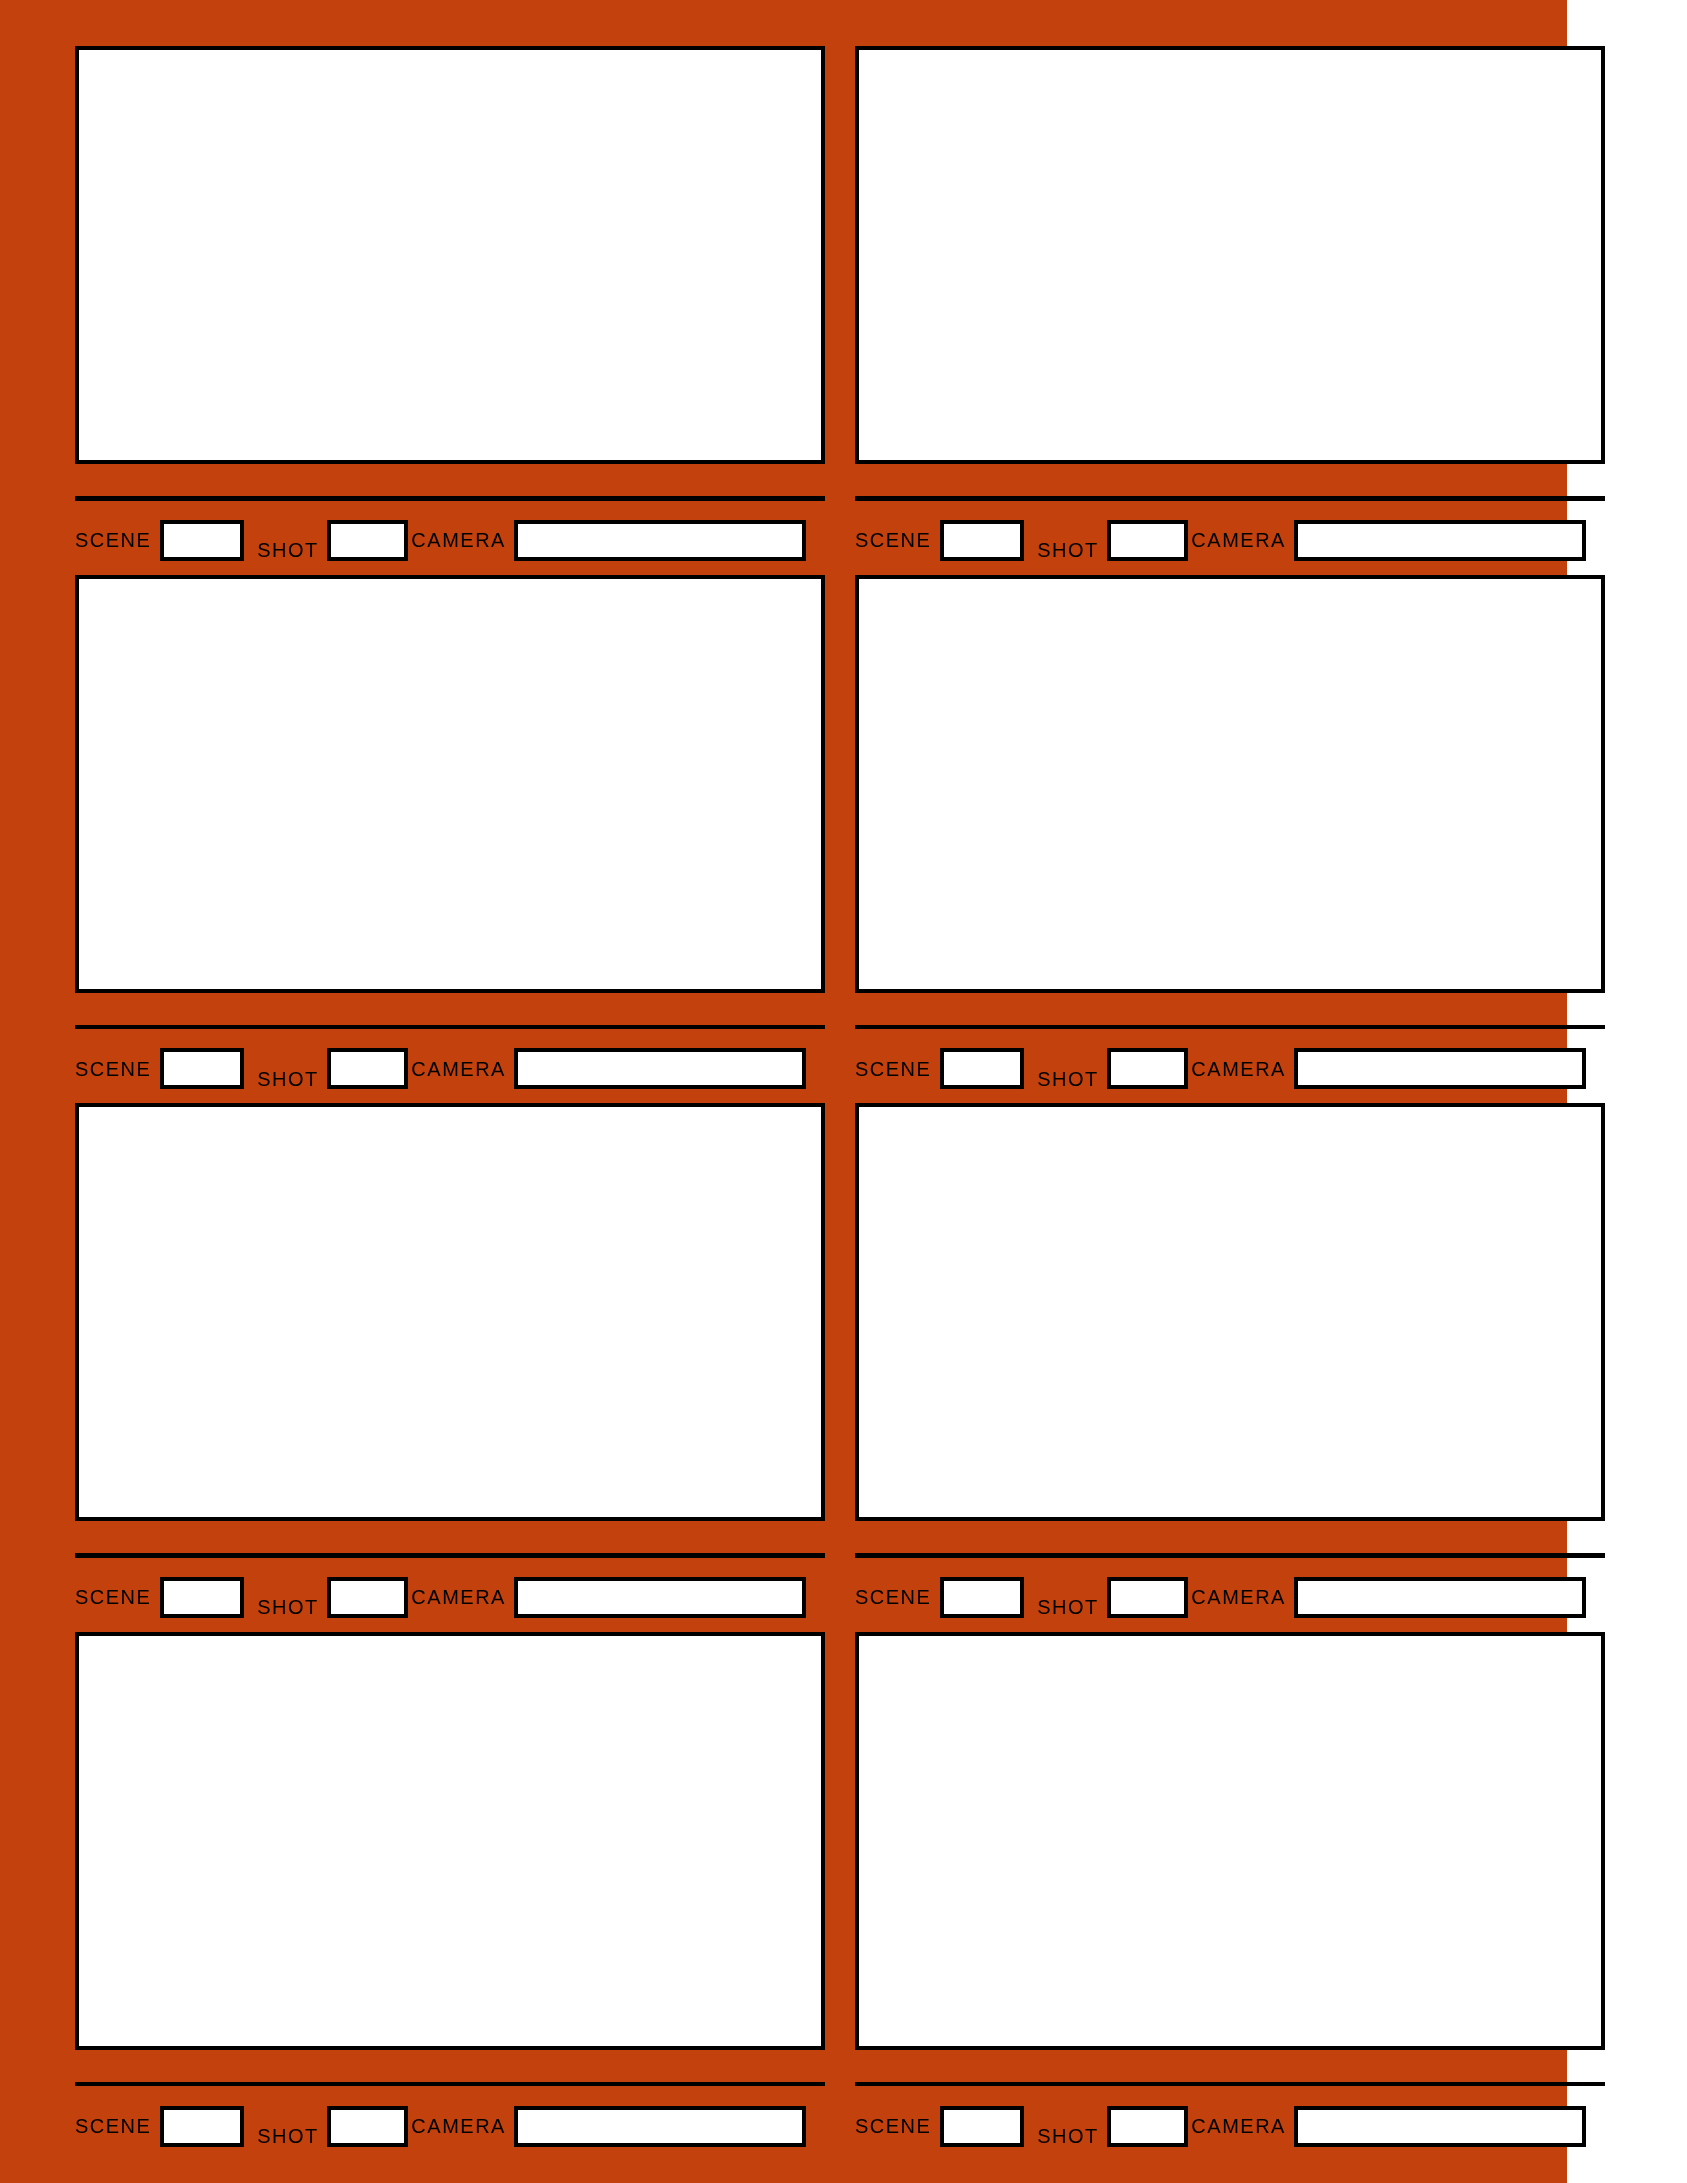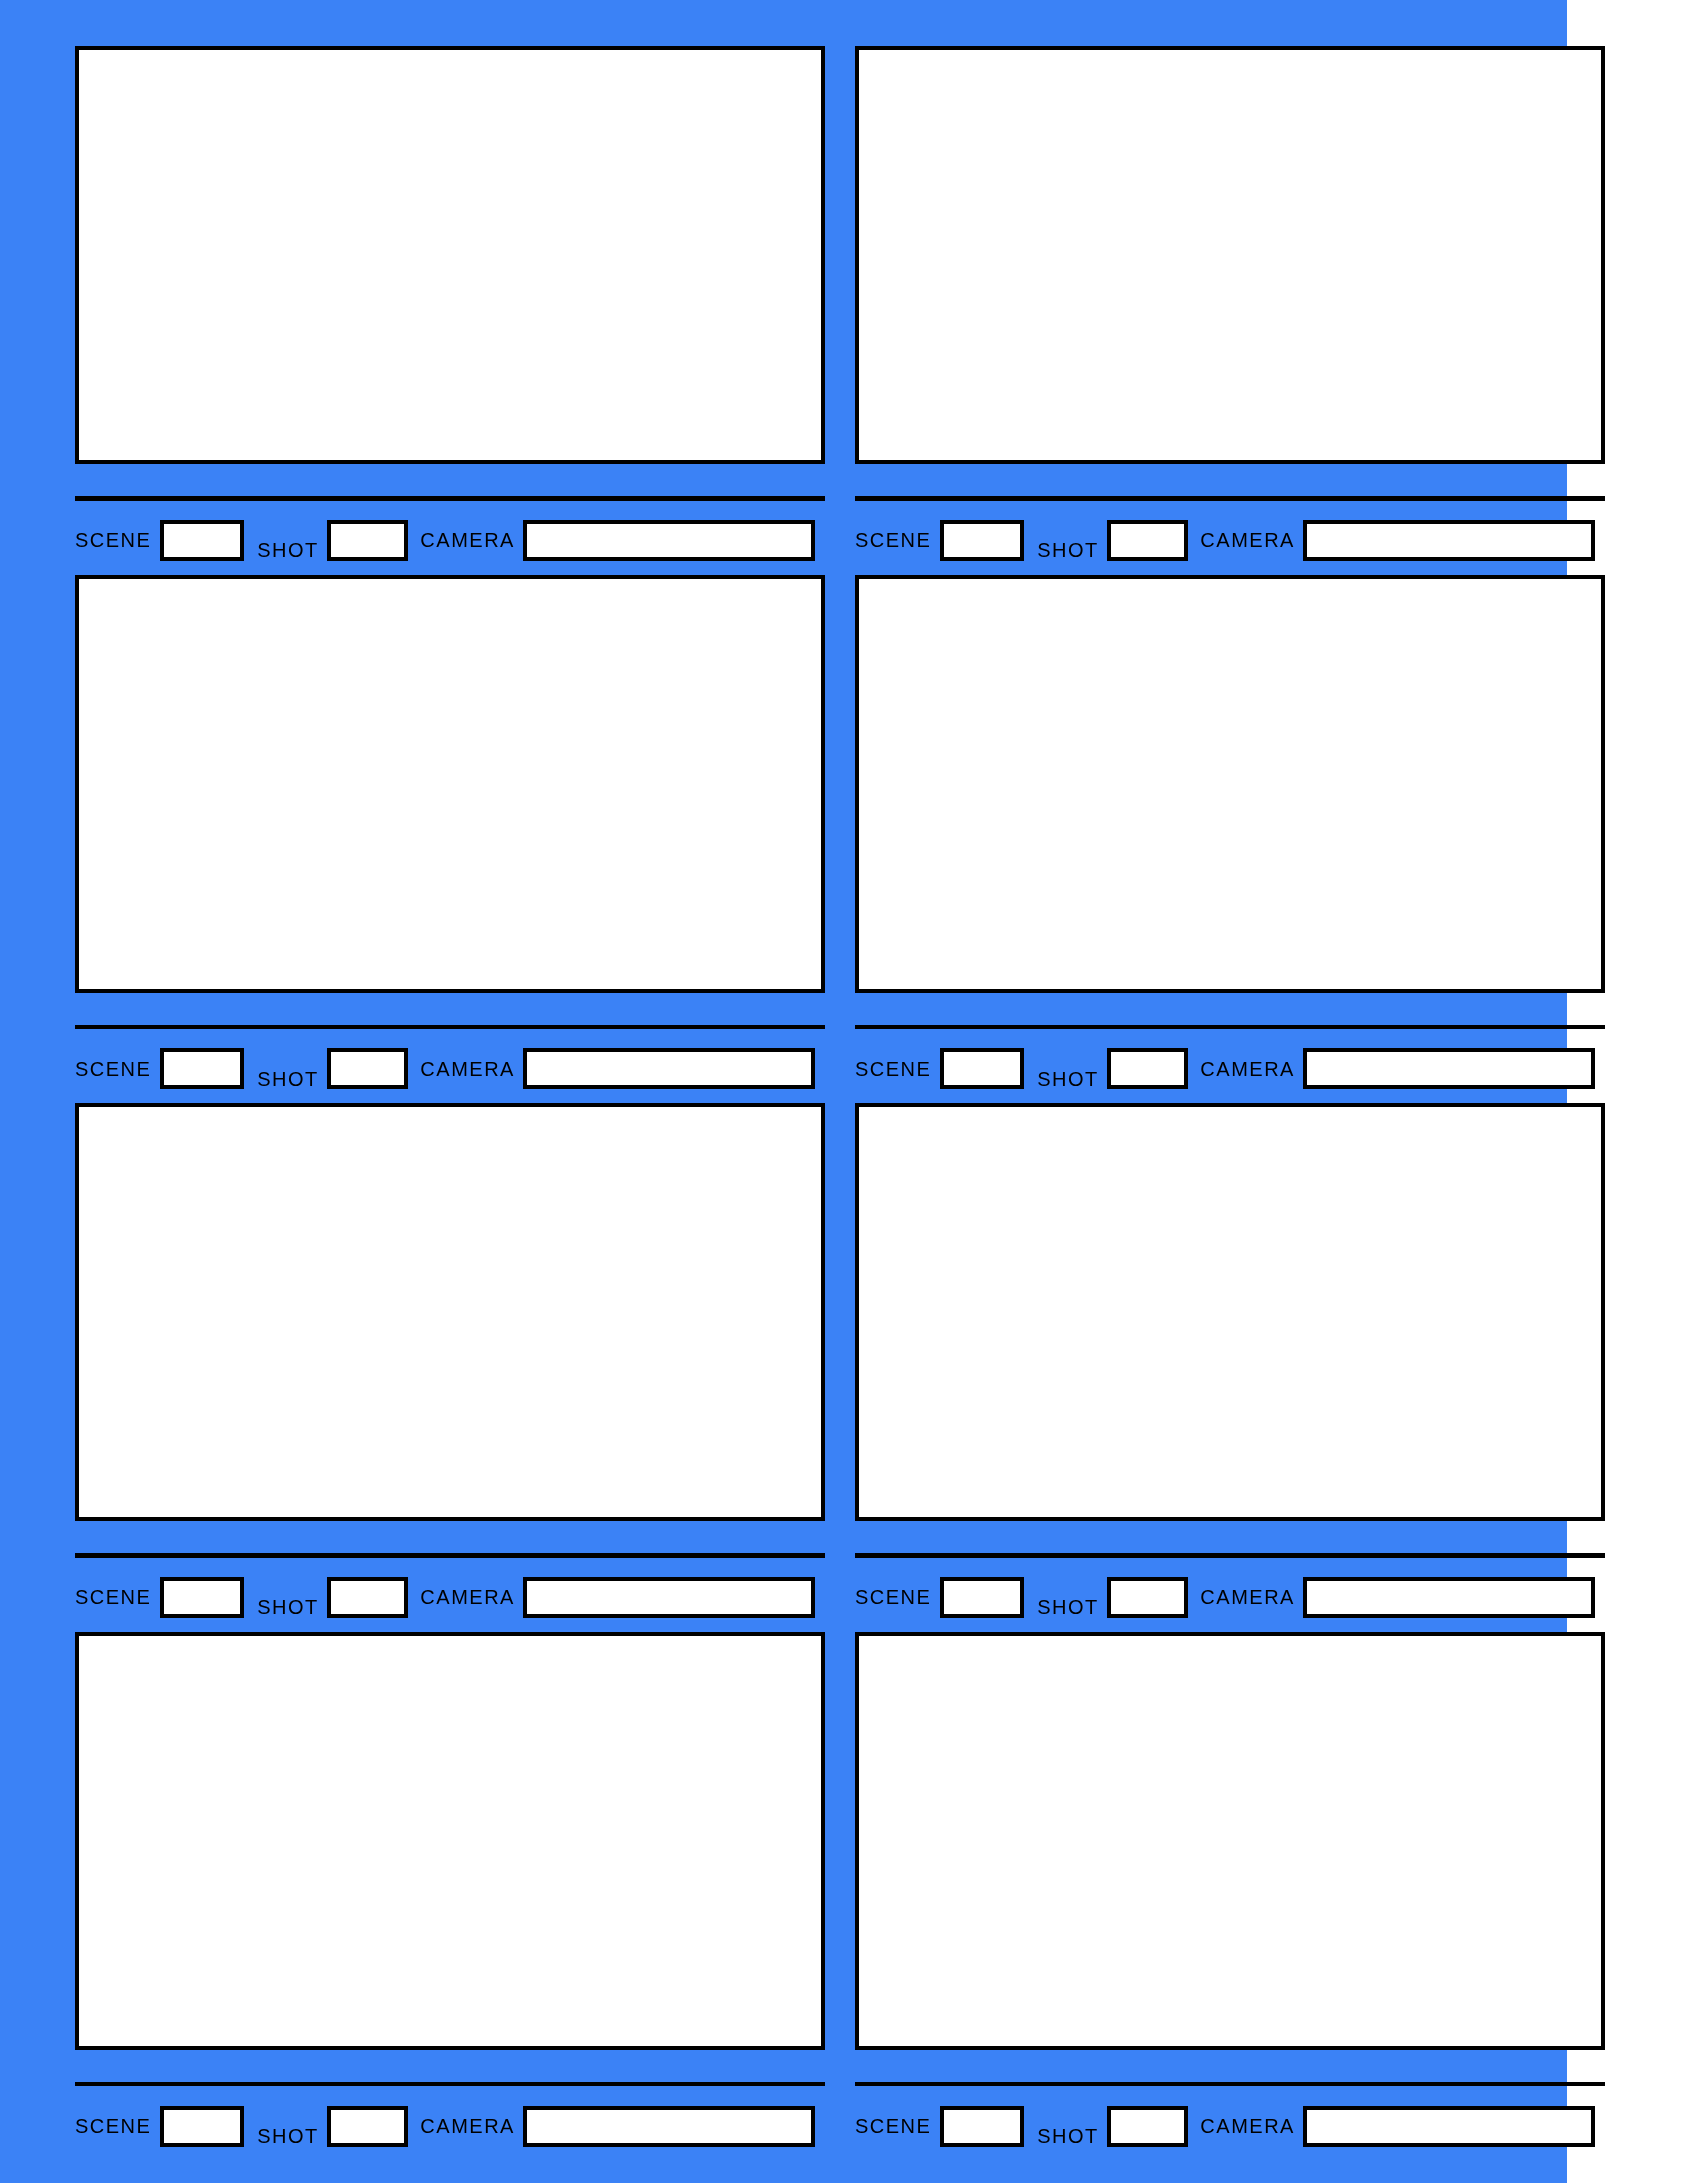--- a/index.html
+++ b/index.html
@@ -14,21 +14,21 @@
     position: relative;
     overflow: hidden;
   }
 
   .page {
     position: absolute;
     left: 0;
     top: 0;
     width: 1567px;
     height: 2183px;
-    background: #3b82f6;
+    background: #c2410c;
   }
 
   .columns {
     position: absolute;
     left: 75px;
     top: 46px;
     width: 1530px;
     display: flex;
     flex-direction: row;
     justify-content: space-between;
@@ -101,21 +101,21 @@
     width: 292px;
     margin-left: 8px;
   }
 
   .lbl-shot {
     margin-left: 13.2px;
     margin-top: 20px;
   }
 
   .lbl-camera {
-    margin-left: 12px;
+    margin-left: 3px;
   }
 </style>
 </head>
 <body>
 
 <div class="page">
   <div class="columns">
 
     <div class="column">
 

